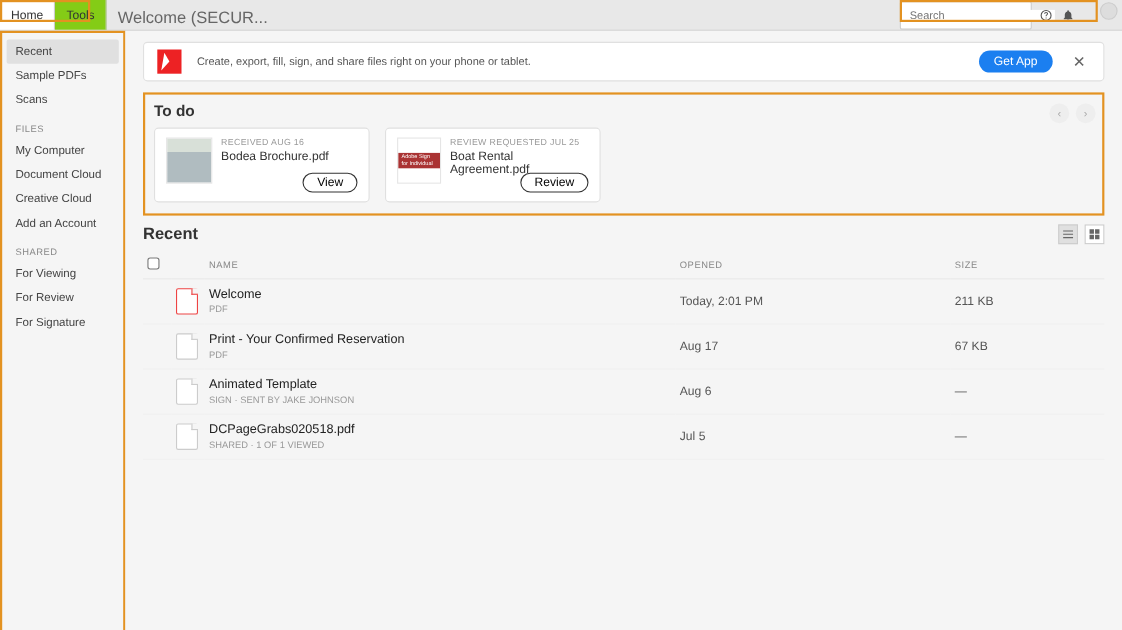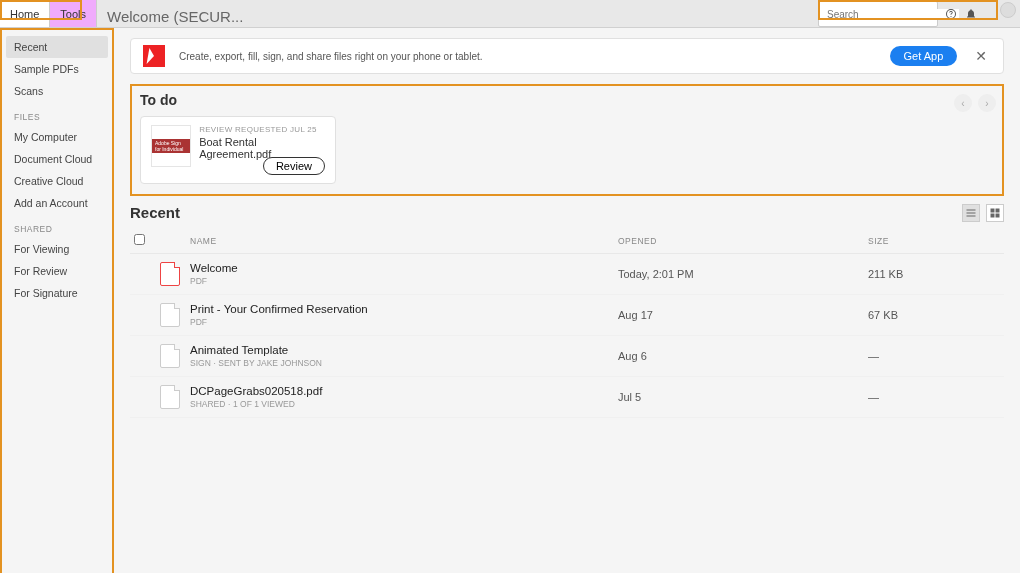--- a/index.html
+++ b/index.html
@@ -1,18 +1,18 @@
 <!DOCTYPE html>
 <html><head>
 <meta charset="utf-8">
 <style>
   * { margin: 0; padding: 0; box-sizing: border-box; font-family: -apple-system, "Segoe UI", Arial, sans-serif; }
   body { background: #f5f5f5; color: #333; font-size: 12px; width: 1020px; height: 573px; overflow: hidden; }
   .topbar { height: 28px; background: #e8e8e8; border-bottom: 1px solid #d0d0d0; display: flex; align-items: stretch; position: relative; }
-  .tab { padding: 3px 10px; font-size: 11px; border-right: 1px solid #ccc; background: #f0abfc; display: flex; align-items: center; cursor: pointer; }
+  .tab { padding: 3px 10px; font-size: 11px; border-right: 1px solid #ccc; background: #84cc16; display: flex; align-items: center; cursor: pointer; }
   .tab.active { background: #fff; }
   .doc-tab { padding: 16px 10px; font-size: 15px; color: #666; display: flex; align-items: center; }
   .search-wrap { position: absolute; right: 42px; top: 1px; display: flex; align-items: center; gap: 6px; }
   .search-box { display: flex; align-items: center; background: #fff; border: 1px solid #ccc; border-radius: 2px; height: 16px; width: 120px; padding: 12px 4px; }
   .search-box svg { width: 10px; height: 10px; fill: #888; }
   .search-box input { border: none; outline: none; font-size: 10px; flex: 1; margin-left: 4px; }
   .top-icon { width: 14px; height: 14px; display: flex; align-items: center; justify-content: center; cursor: pointer; }
   .top-icon svg { width: 12px; height: 12px; fill: #555; }
   .avatar-circle { position: absolute; right: 4px; top: 2px; width: 16px; height: 16px; border-radius: 50%; background: #ddd; border: 1px solid #ccc; cursor: pointer; }
   .topbar .hl-tabs { position: absolute; left: 0; top: 0; width: 82px; height: 20px; border: 2px solid #e39221; pointer-events: none; }
@@ -125,20 +125,28 @@
       <button class="getapp">Get App</button>
       <div class="close-x">✕</div>
     </div>
 
     <div class="todo-wrap">
       <div class="todo-head">
         <div class="todo-title">To do</div>
       </div>
       <div class="cards">
         <div class="card">
+          <div class="thumb t1"></div>
+          <div>
+            <div class="card-meta">RECEIVED AUG 16</div>
+            <div class="card-name">Bodea Brochure.pdf</div>
+          </div>
+          <button class="card-btn">View</button>
+        </div>
+        <div class="card">
           <div class="thumb t2">
               <span class="doclabel">Adobe Sign for Individual</span>
             </div>
           <div>
             <div class="card-meta">REVIEW REQUESTED JUL 25</div>
             <div class="card-name">Boat Rental Agreement.pdf</div>
           </div>
           <button class="card-btn">Review</button>
         </div>
       </div>

